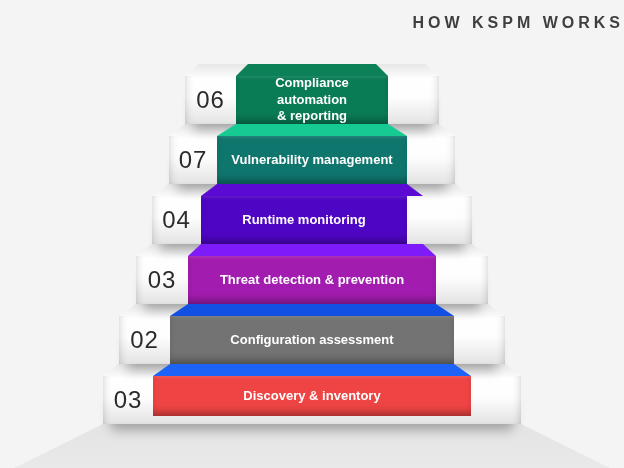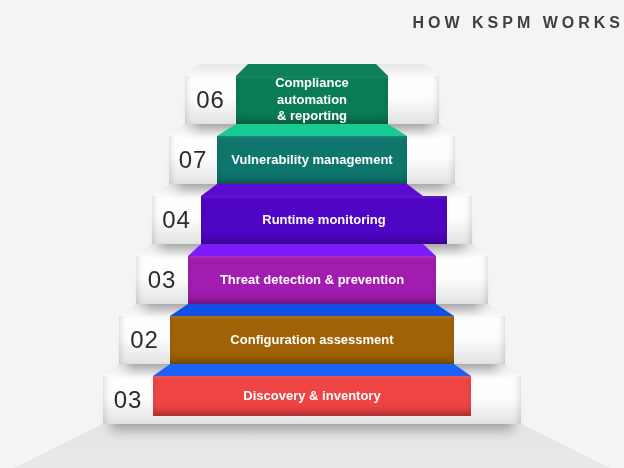--- a/index.html
+++ b/index.html
@@ -35,35 +35,35 @@
   .r1 .tread{left:103px;top:376px;width:418px;}
   .r1 .num{left:103px;top:376px;width:50px;}
   .r1 .plaque-cap{left:153px;top:364px;width:318px;background:#1d63f8;clip-path:polygon(17px 0,calc(100% - 17px) 0,100% 100%,0 100%);}
   .r1 .plaque{left:153px;top:376px;width:318px;height:40px;background:#ef4444;}
 
   
   .r2 .tread-cap{left:119px;top:304px;width:386px;clip-path:polygon(17px 0,calc(100% - 17px) 0,100% 100%,0 100%);}
   .r2 .tread{left:119px;top:316px;width:386px;}
   .r2 .num{left:119px;top:316px;width:51px;}
   .r2 .plaque-cap{left:170px;top:304px;width:284px;background:#1250e4;clip-path:polygon(18px 0,calc(100% - 18px) 0,100% 100%,0 100%);}
-  .r2 .plaque{left:170px;top:316px;width:284px;background:#a16207;}
+  .r2 .plaque{left:170px;top:316px;width:284px;background:#737373;}
 
   
   .r3 .tread-cap{left:136px;top:244px;width:352px;clip-path:polygon(16px 0,calc(100% - 16px) 0,100% 100%,0 100%);}
   .r3 .tread{left:136px;top:256px;width:352px;}
   .r3 .num{left:136px;top:256px;width:52px;}
   .r3 .plaque-cap{left:188px;top:244px;width:248px;background:#7e1bfa;clip-path:polygon(13px 0,calc(100% - 13px) 0,100% 100%,0 100%);}
   .r3 .plaque{left:188px;top:256px;width:248px;background:#a21caf;}
 
   
   .r4 .tread-cap{left:152px;top:184px;width:320px;clip-path:polygon(17px 0,calc(100% - 17px) 0,100% 100%,0 100%);}
   .r4 .tread{left:152px;top:196px;width:320px;}
   .r4 .num{left:152px;top:196px;width:49px;}
   .r4 .plaque-cap{left:201px;top:184px;width:222px;background:#5a0ad2;clip-path:polygon(16px 0,calc(100% - 16px) 0,100% 100%,0 100%);}
-  .r4 .plaque{left:201px;top:196px;width:246px;background:#4f05c4;}
+  .r4 .plaque{left:201px;top:196px;width:206px;background:#4f05c4;}
 
   
   .r5 .tread-cap{left:169px;top:124px;width:286px;clip-path:polygon(16px 0,calc(100% - 16px) 0,100% 100%,0 100%);}
   .r5 .tread{left:169px;top:136px;width:286px;}
   .r5 .num{left:169px;top:136px;width:48px;}
   .r5 .plaque-cap{left:217px;top:124px;width:190px;background:#16ca93;clip-path:polygon(19px 0,calc(100% - 19px) 0,100% 100%,0 100%);}
   .r5 .plaque{left:217px;top:136px;width:190px;background:#0f766e;}
 
   
   .r6 .tread-cap{left:185px;top:64px;width:254px;clip-path:polygon(14px 0,calc(100% - 14px) 0,100% 100%,0 100%);}

